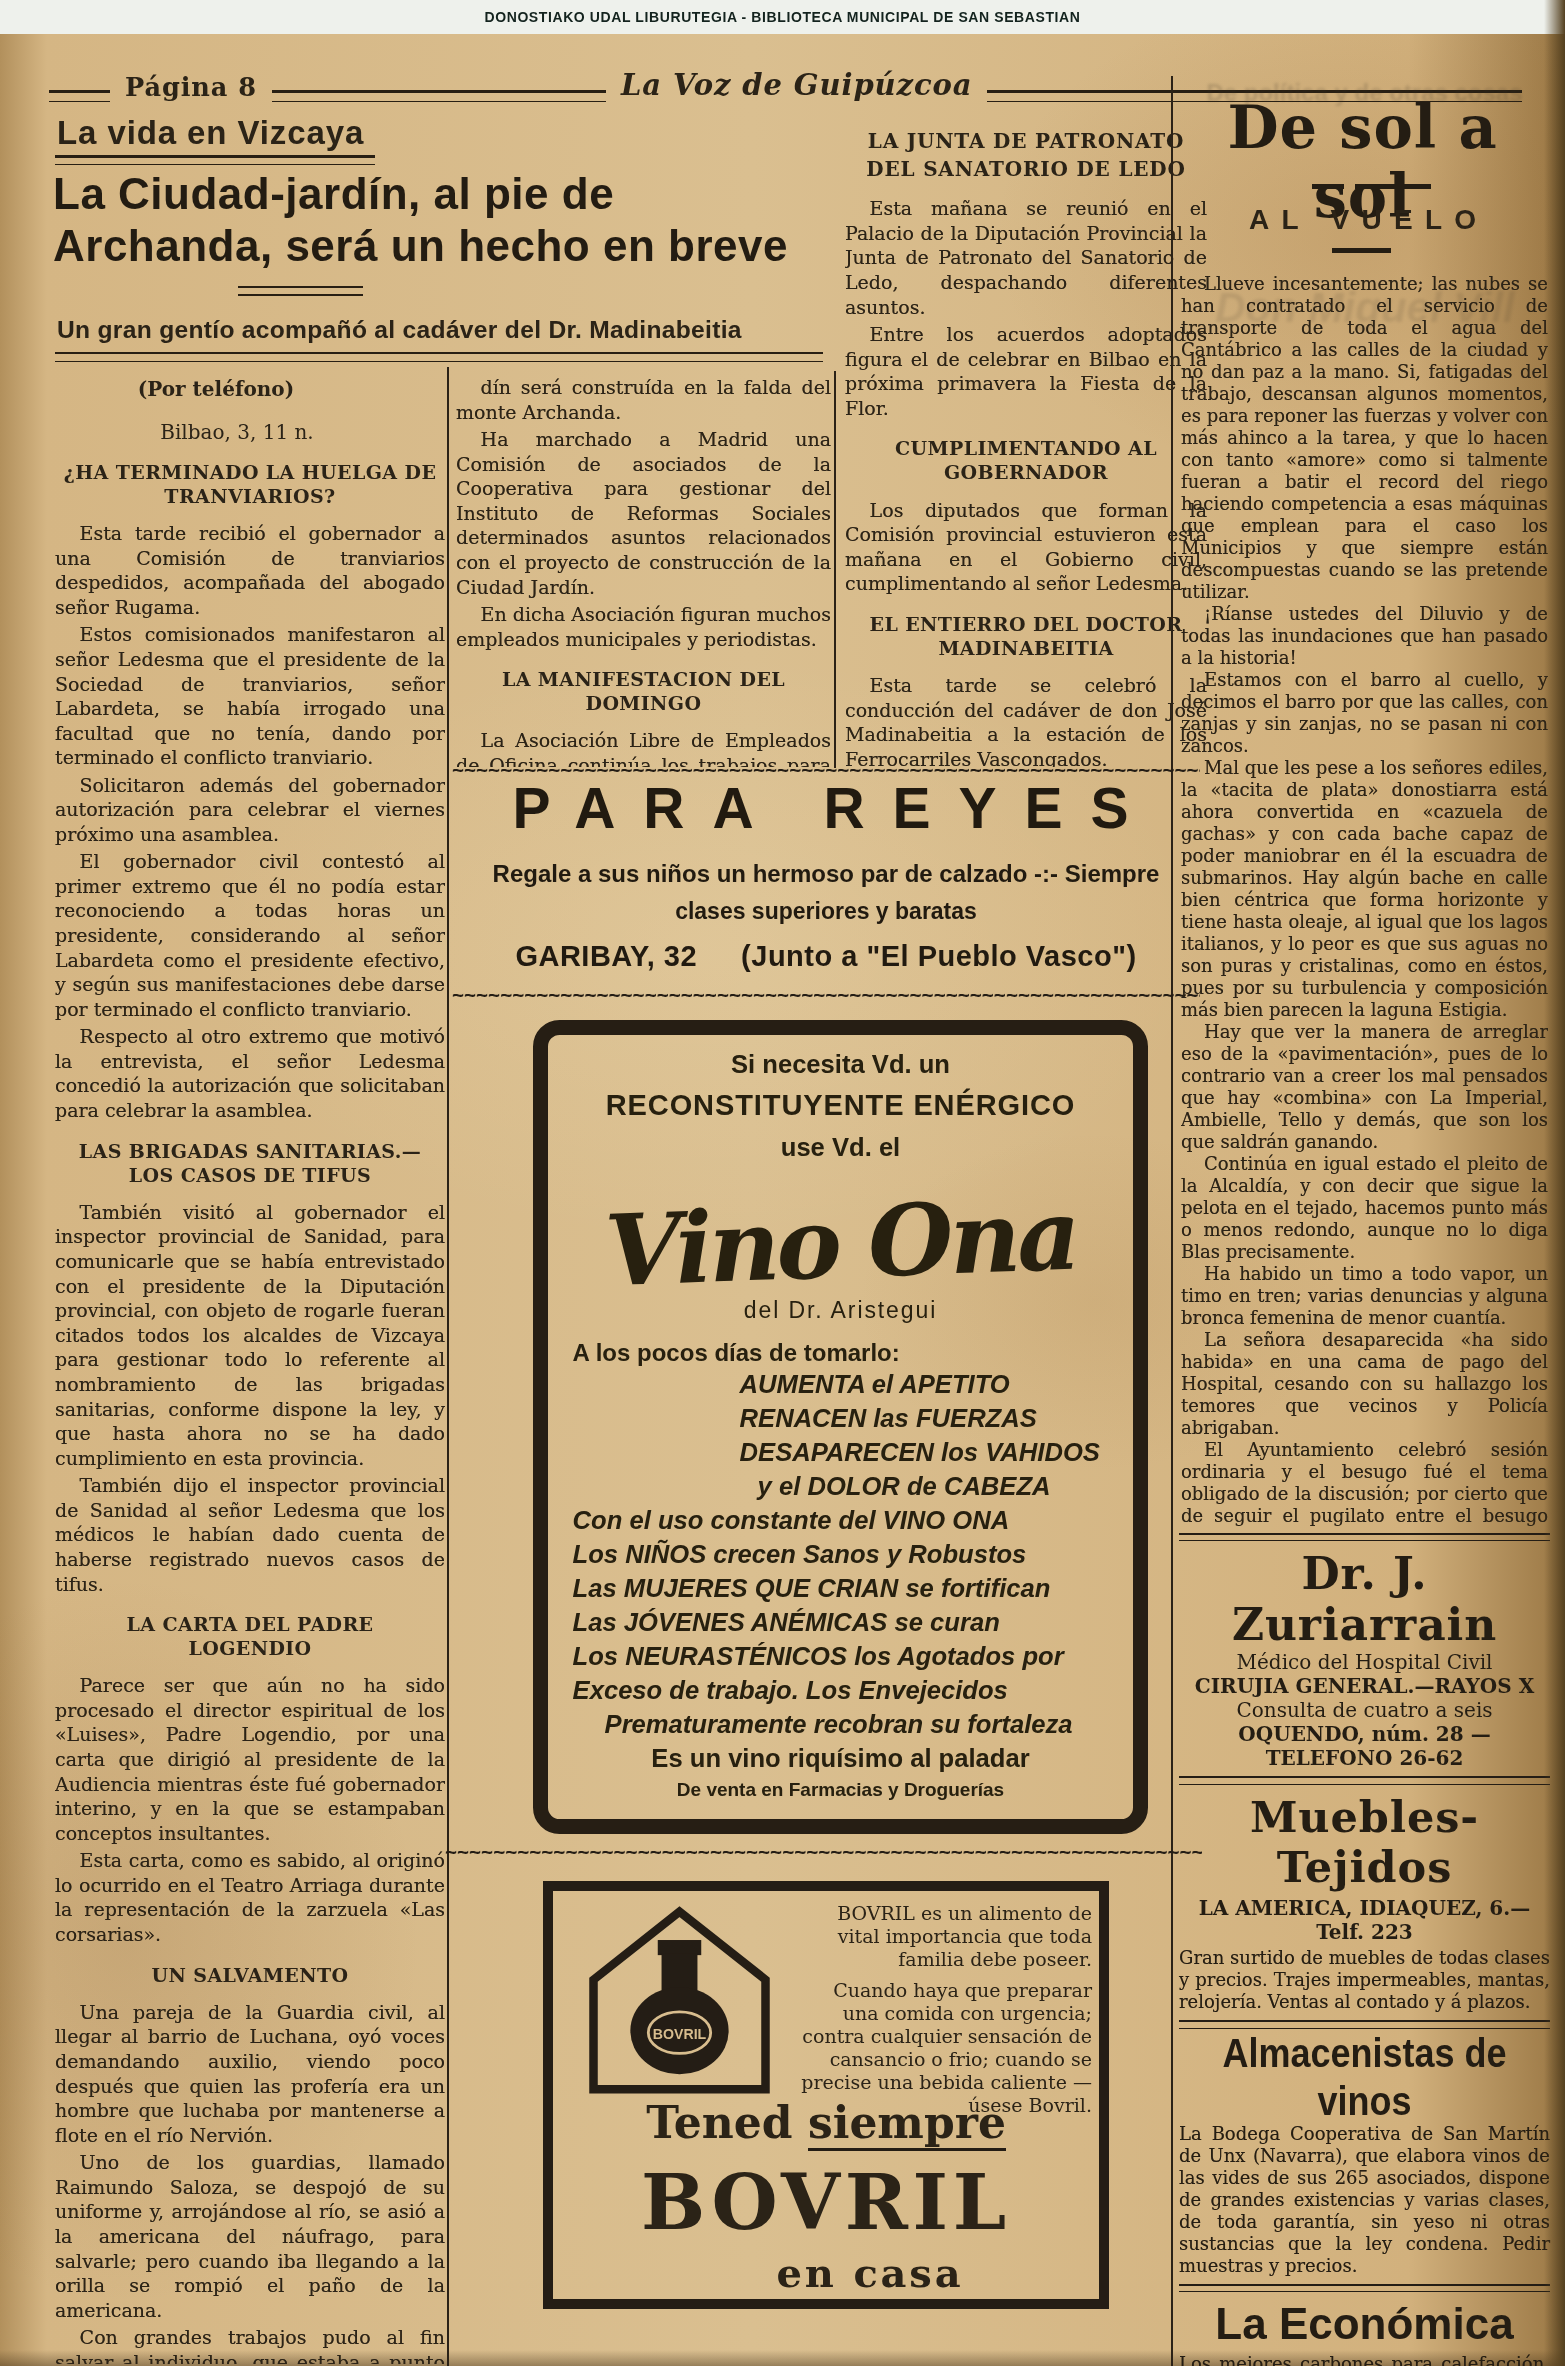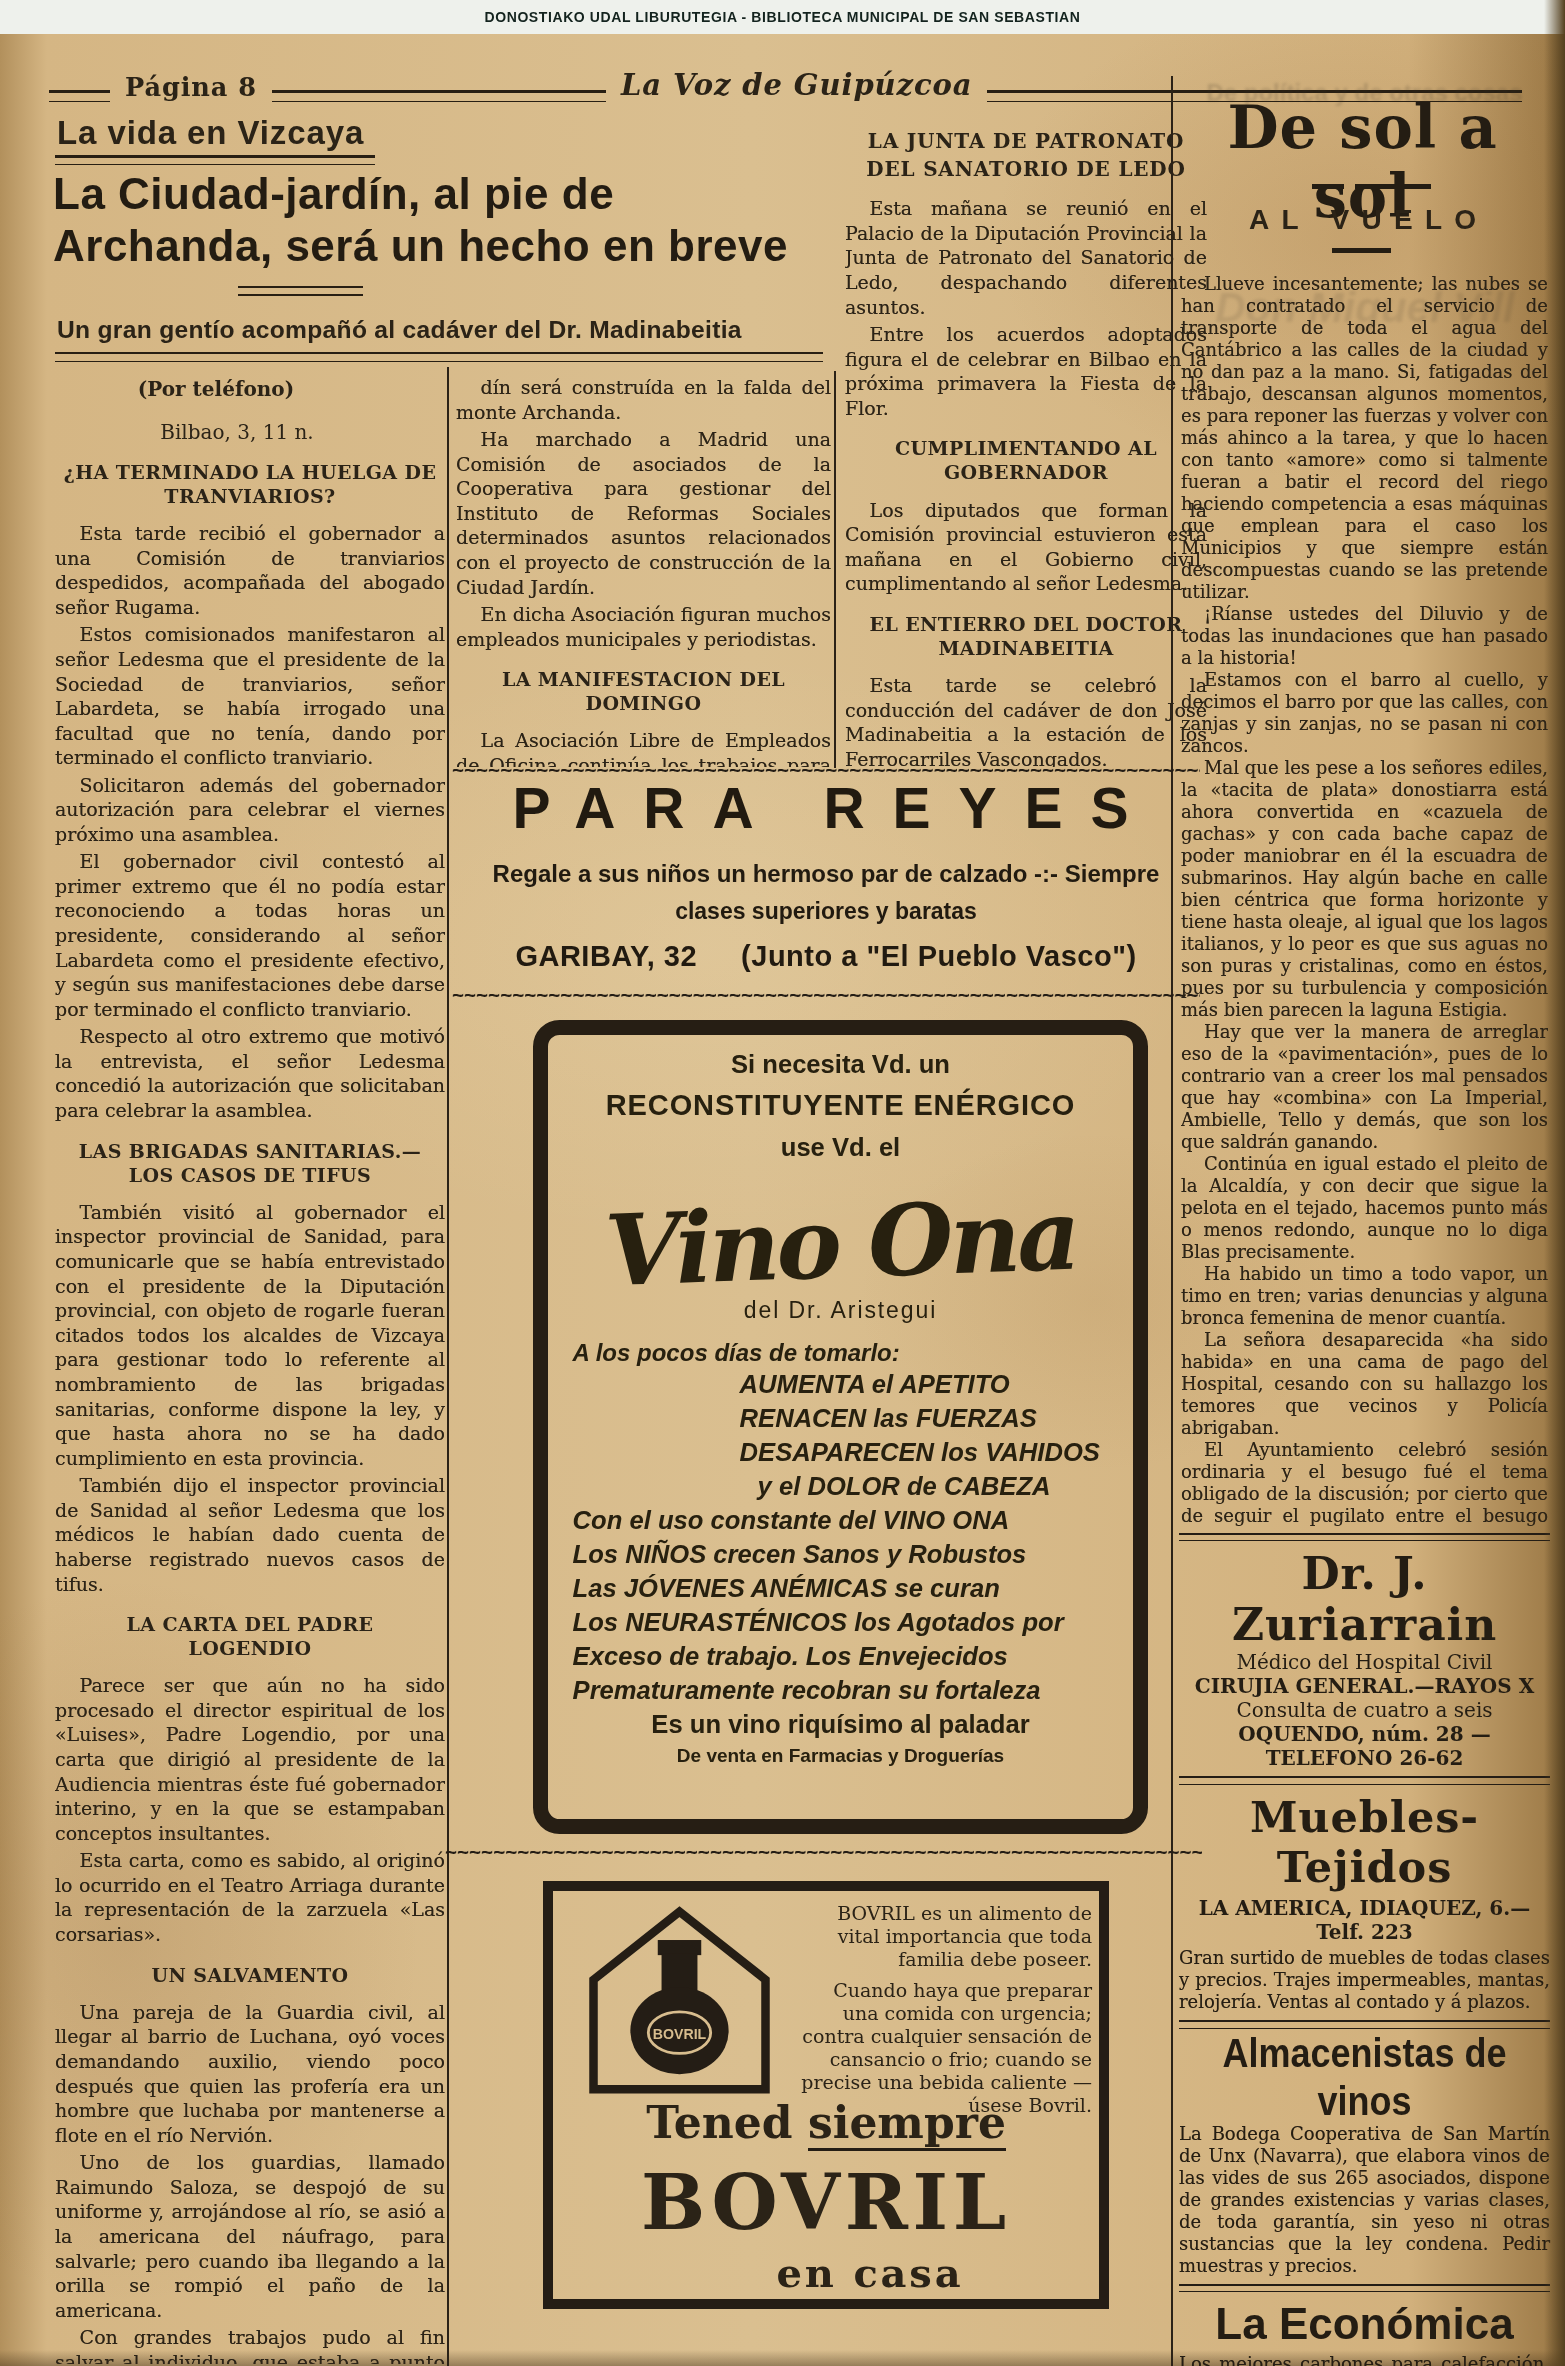--- a/index.html
+++ b/index.html
@@ -81,21 +81,21 @@
   
   .vino{position:absolute;top:1020px;left:533px;width:615px;height:814px;box-sizing:border-box;
     border:15px solid #261e14;border-radius:26.5px;padding:15px 24.6px 9.5px;
     font-family:"Liberation Sans",sans-serif;color:#27200f;}
   .vino .i1{text-align:center;font-size:25.6px;font-weight:bold;}
   .vino .i2{text-align:center;font-size:29px;font-weight:bold;letter-spacing:0.9px;margin-top:9.5px;}
   .vino .i3{text-align:center;font-size:25.6px;font-weight:bold;margin-top:11.4px;}
   .vino .brand{text-align:center;font-family:"DejaVu Serif",serif;font-style:italic;font-weight:bold;
     font-size:98px;line-height:114px;letter-spacing:-3.8px;margin-top:24.6px;transform:rotate(-2deg);}
   .vino .by{text-align:center;font-size:23px;margin-top:-3.8px;letter-spacing:1.9px;}
-  .vino .lead{font-style:italic;font-weight:bold;font-size:24px;margin-top:15px;}
+  .vino .lead{font-weight:bold;font-size:24px;margin-top:15px;}
   .vino .fx div{margin-left:167px;font-style:italic;font-weight:bold;font-size:25.6px;line-height:34px;}
   .vino .fx div:last-child{margin-left:185px;}
   .vino .bl div{font-style:italic;font-weight:bold;font-size:25.6px;line-height:34px;}
   .vino .bl div:nth-child(7){margin-left:32px;}
   .vino .tag{text-align:center;font-weight:bold;font-size:25.6px;margin-top:3.8px;}
   .vino .foot{text-align:center;font-weight:bold;font-size:19px;margin-top:5.7px;}
 
   
   .bovril{position:absolute;top:1881px;left:543px;width:566px;height:428px;box-sizing:border-box;
     border:10.4px solid #241d15;padding:11.4px 13.2px;}
@@ -227,20 +227,21 @@
     <div class="lead">A los pocos días de tomarlo:</div>
     <div class="fx">
         <div>AUMENTA el APETITO</div>
         <div>RENACEN las FUERZAS</div>
         <div>DESAPARECEN los VAHIDOS</div>
         <div>y el DOLOR de CABEZA</div>
       </div>
     <div class="bl">
         <div>Con el uso constante del VINO ONA</div>
         <div>Los NIÑOS crecen Sanos y Robustos</div>
+        <div>Las MUJERES QUE CRIAN se fortifican</div>
         <div>Las JÓVENES ANÉMICAS se curan</div>
         <div>Los NEURASTÉNICOS los Agotados por</div>
         <div>Exceso de trabajo. Los Envejecidos</div>
         <div>Prematuramente recobran su fortaleza</div>
       </div>
     <div class="tag">Es un vino riquísimo al paladar</div>
     <div class="foot">De venta en Farmacias y Droguerías</div>
   </div>
 
   <div class="bovril">

